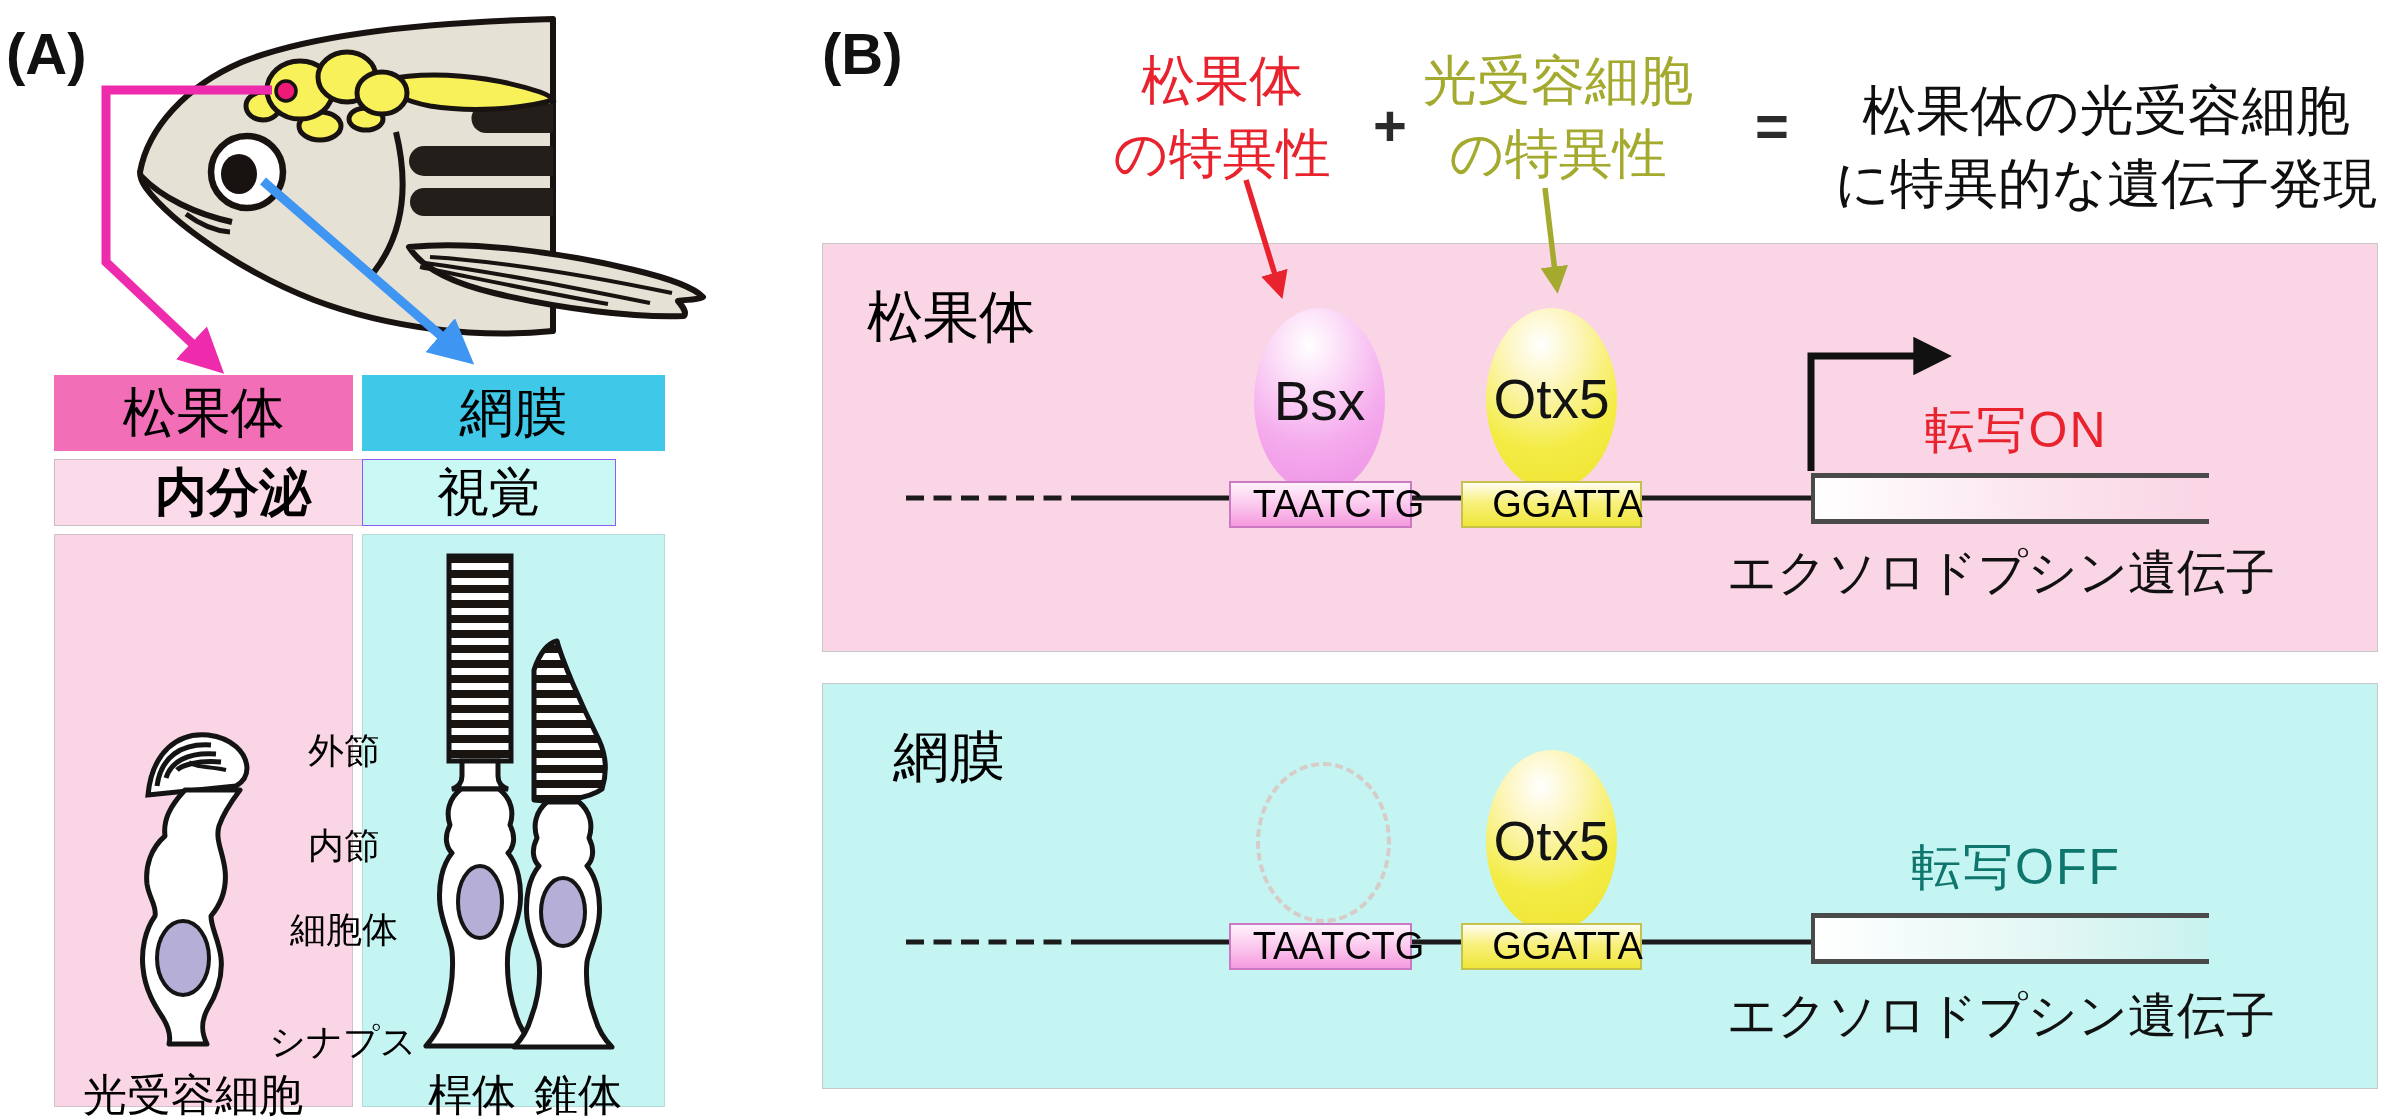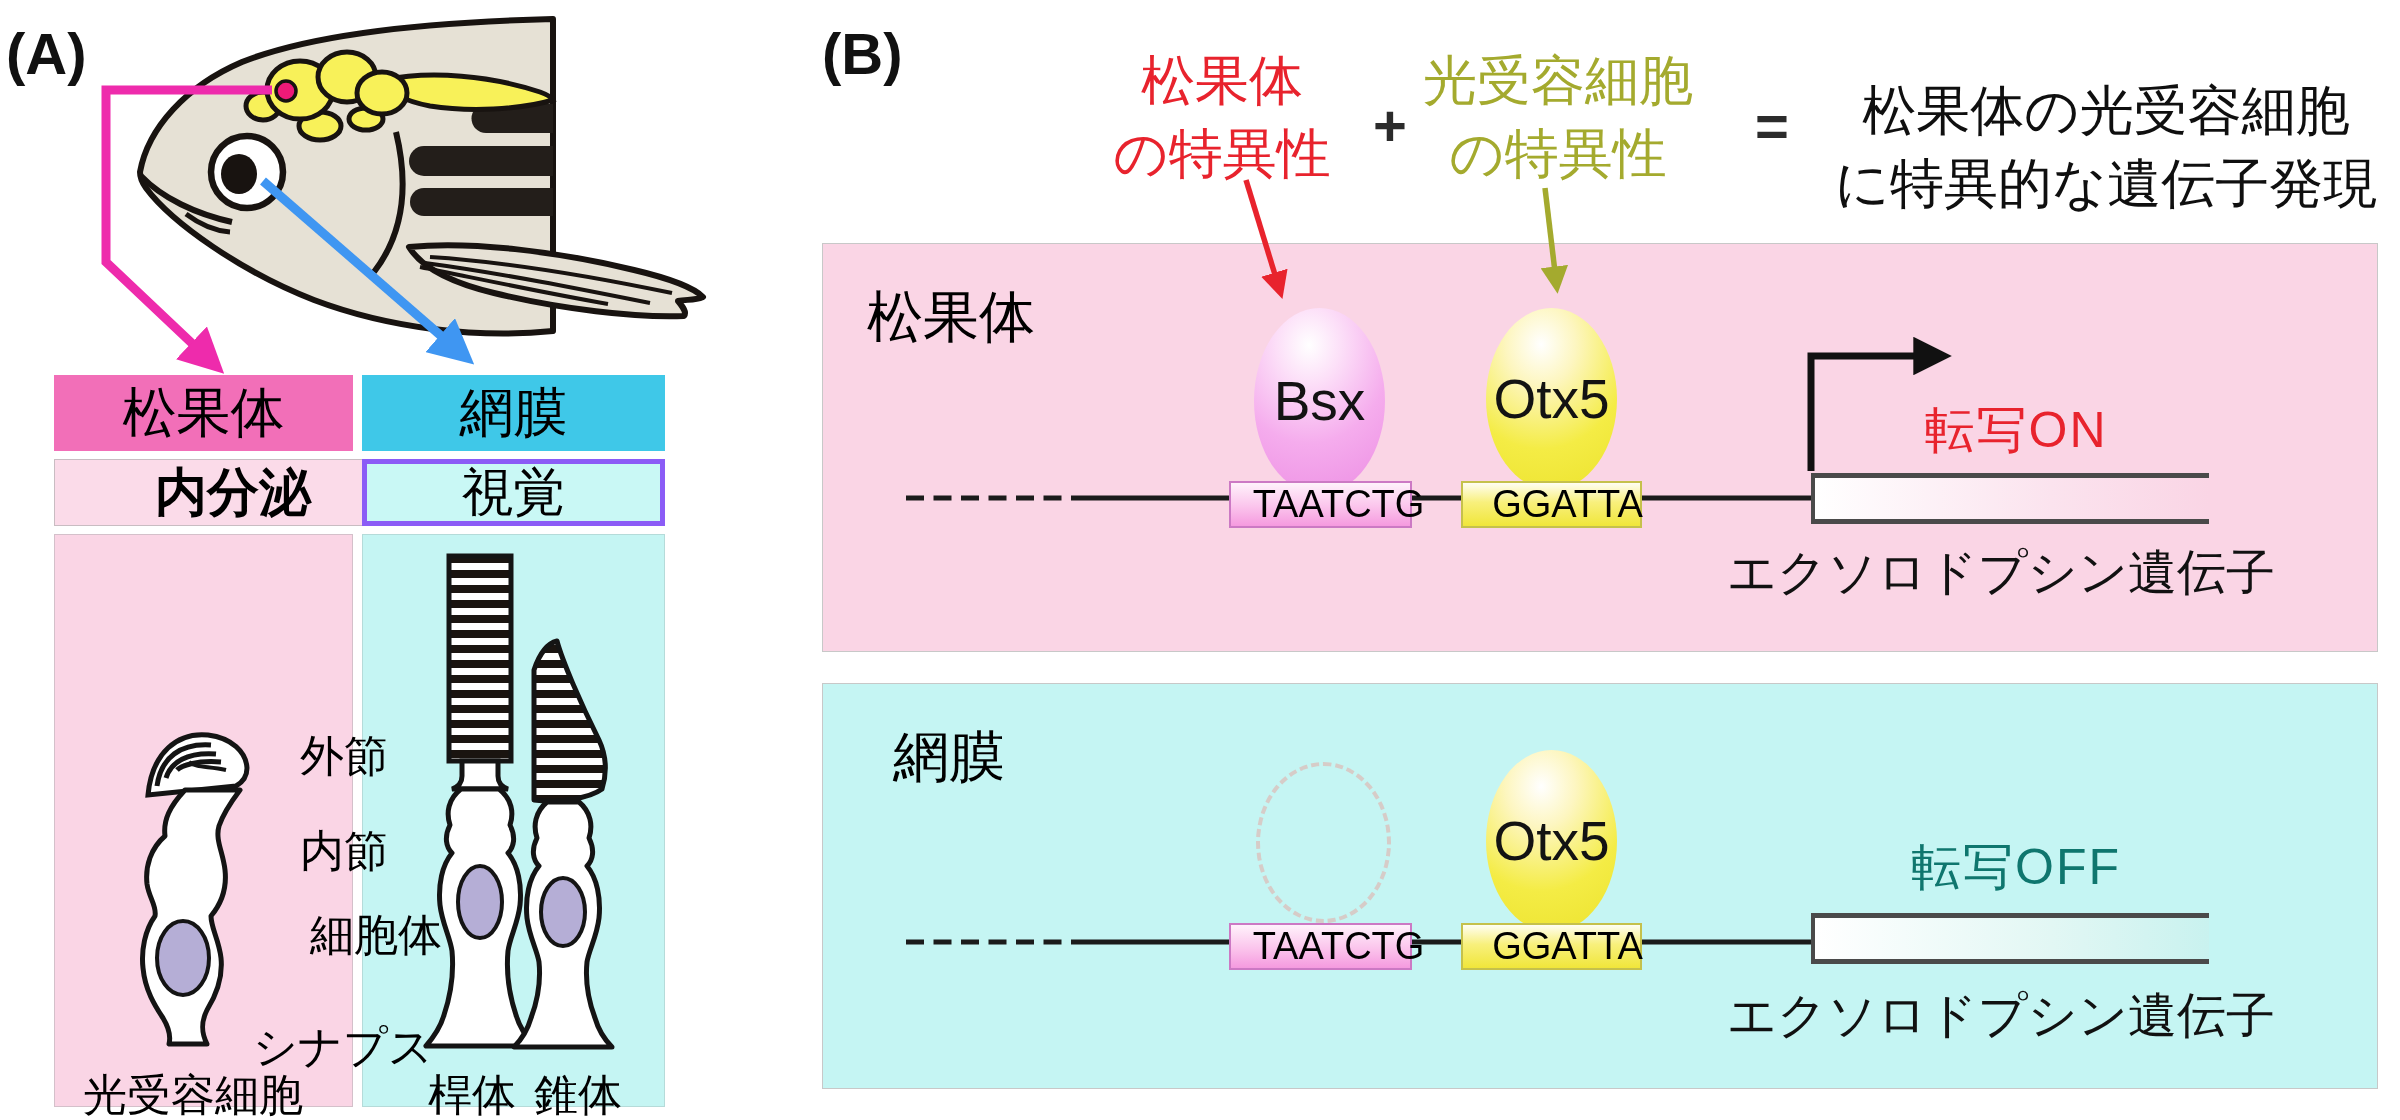--- a/index.html
+++ b/index.html
@@ -5,21 +5,21 @@
   html,body{margin:0;padding:0;background:#fff;}
   body{font-family:"Liberation Sans","DejaVu Sans",sans-serif;color:#000;}
   .stage{position:relative;width:2400px;height:1120px;background:#ffffff;overflow:hidden;}
   .abs{position:absolute;}
   .ctr{transform:translateX(-50%);text-align:center;}
   .panel-label{font-size:58px;font-weight:bold;color:#111;}
   
   .hdr{display:flex;align-items:center;justify-content:center;font-size:54px;color:#000;}
   .fn{display:flex;align-items:center;justify-content:center;font-size:52px;color:#000;box-sizing:border-box;}
   .bigcell{box-sizing:border-box;}
-  .a-part{font-size:44px;color:#000;white-space:nowrap;}
+  .a-part{font-size:36px;color:#000;white-space:nowrap;}
   .a-bottom{font-size:44px;color:#000;white-space:nowrap;}
   
   .term{font-size:54px;line-height:73px;white-space:nowrap;}
   .op{font-size:58px;font-weight:bold;color:#2b2b2b;}
   
   .bbox{box-sizing:border-box;border:1px solid #c8c8c8;}
   .bbox-title{font-size:56px;color:#000;white-space:nowrap;}
   .tf-oval{border-radius:50%;display:flex;align-items:center;justify-content:center;font-size:55px;color:#131313;}
   .oval-pink{background:radial-gradient(ellipse 95% 80% at 42% 20%, #ffffff 0%, #fcdff8 26%, #f5aced 66%, #ef97e6 100%);}
   .oval-yellow{background:radial-gradient(ellipse 95% 80% at 42% 20%, #ffffff 0%, #fdf6c0 28%, #f4ec45 72%, #efe636 100%);}
@@ -82,21 +82,21 @@
     <ellipse cx="239" cy="174" rx="18" ry="20" fill="#181310"></ellipse>
 
     <path d="M272,90 L106,90 L106,262 L198,349" fill="none" stroke="#EE2BAC" stroke-width="9" marker-end="url(#mPink)"></path>
     <path d="M263,181 L447,341" fill="none" stroke="#3F96F2" stroke-width="9" marker-end="url(#mBlue)"></path>
   </svg>
 
   <div class="abs hdr" style="left:54px;top:375px;width:299px;height:76px;background:#F26FB8;">松果体</div>
   <div class="abs hdr" style="left:362px;top:375px;width:303px;height:76px;background:#3FC8E8;">網膜</div>
 
   <div class="abs fn" style="left:54px;top:459px;width:358px;height:67px;background:#FBDBE9;border:1px solid #C9BCC2;font-weight:bold;">内分泌</div>
-  <div class="abs fn" style="left:362px;top:459px;width:303px;height:67px;background:#C9F8F5;border:5px solid #8b5cf6;">視覚</div>
+  <div class="abs fn" style="left:362px;top:459px;width:254px;height:67px;background:#C9F8F5;border:1px solid #8b5cf6;">視覚</div>
 
   <div class="abs bigcell" style="left:54px;top:534px;width:299px;height:573px;background:#FAD5E5;border:1px solid #D4C0CA;"></div>
   <div class="abs bigcell" style="left:362px;top:534px;width:303px;height:573px;background:#C5F5F3;border:1px solid #B5DBD9;"></div>
 
   <svg class="abs" style="left:54px;top:534px;" width="611" height="573" viewBox="54 534 611 573">
     <defs>
       <pattern id="osStripes" width="12" height="15" patternUnits="userSpaceOnUse">
         <rect width="12" height="15" fill="#ffffff"></rect>
         <rect width="12" height="8" fill="#1A1410"></rect>
       </pattern>
@@ -121,21 +121,21 @@
 
     <g>
       <path d="M534,800 L534,670 C540,652 549,643 557,641 C562,660 580,702 599,740 C606,755 607,773 602,789 C590,798 560,803 534,800 Z" fill="url(#osStripes)" stroke="#141414" stroke-width="5" stroke-linejoin="round"></path>
       <path d="M547,802 C535,812 533,826 537,838 C531,850 533,860 539,866 C529,878 525,898 527,918 C529,936 537,950 539,962 C541,982 537,1002 531,1018 C527,1032 520,1041 514,1047 L612,1047 C606,1041 599,1032 595,1018 C589,1002 585,982 587,962 C589,950 597,936 599,918 C601,898 597,878 587,866 C593,860 595,850 589,838 C593,826 591,812 579,802 Z" fill="#ffffff" stroke="#141414" stroke-width="5" stroke-linejoin="round"></path>
       <ellipse cx="563" cy="912" rx="22" ry="34" fill="#B5AED6" stroke="#141414" stroke-width="4"></ellipse>
     </g>
   </svg>
 
   <div class="abs ctr a-part" style="left:344px;top:727px;">外節</div>
   <div class="abs ctr a-part" style="left:344px;top:822px;">内節</div>
-  <div class="abs ctr a-part" style="left:344px;top:906px;margin-left:32px;">細胞体</div>
+  <div class="abs ctr a-part" style="left:344px;top:906px;">細胞体</div>
   <div class="abs ctr a-part" style="left:343px;top:1018px;">シナプス</div>
   <div class="abs ctr a-bottom" style="left:193px;top:1066px;">光受容細胞</div>
   <div class="abs ctr a-bottom" style="left:472px;top:1066px;">桿体</div>
   <div class="abs ctr a-bottom" style="left:578px;top:1066px;">錐体</div>
 
   <div class="abs panel-label" style="left:822px;top:20px;">(B)</div>
 
   <div class="abs ctr term" style="left:1222px;top:44px;color:#E8232D;">
     <div>松果体</div>
     <div>の特異性</div>

